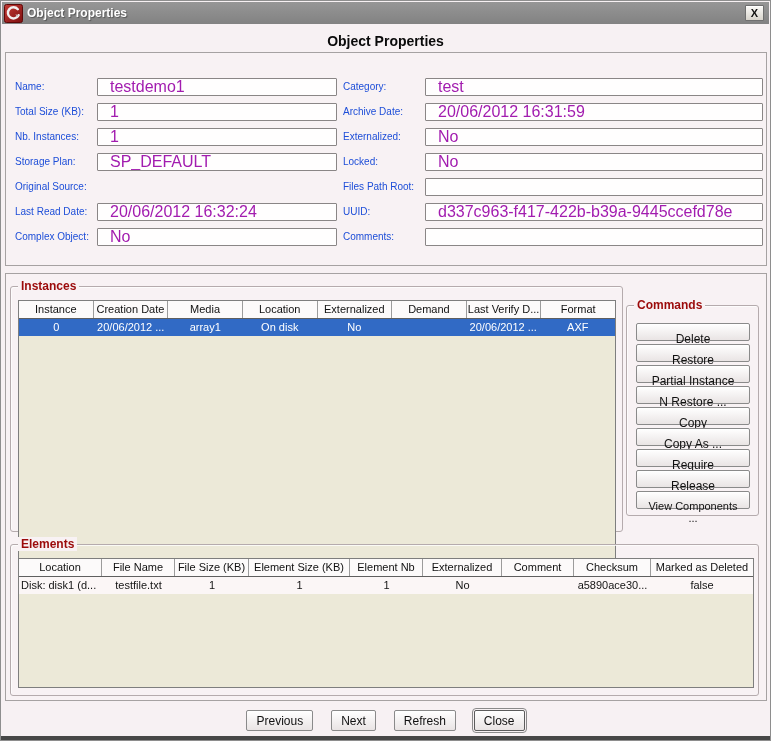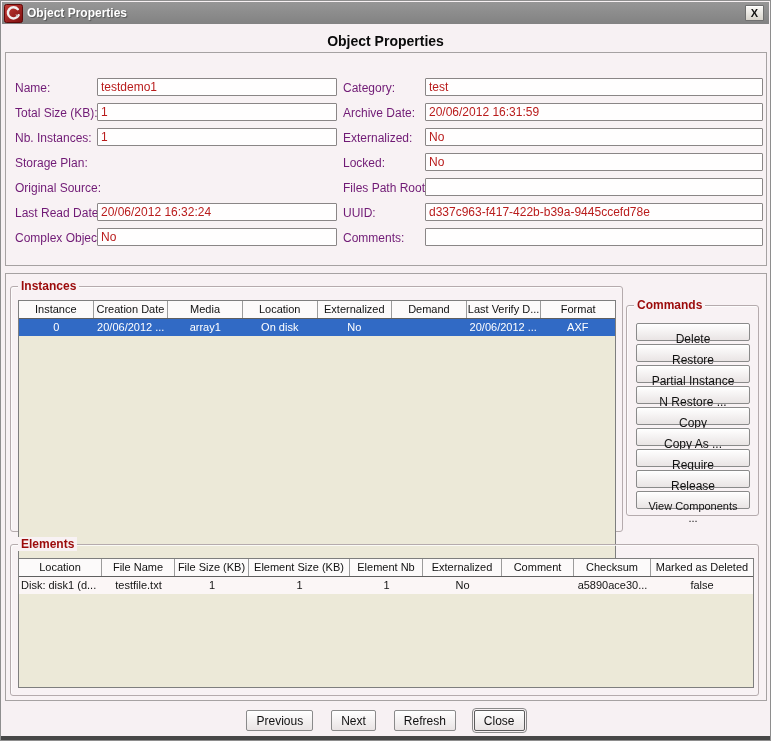--- a/index.html
+++ b/index.html
@@ -27,24 +27,24 @@
   
   .heading{
     position:absolute;top:32px;left:0;width:100%;text-align:center;
     font-size:14px;font-weight:bold;color:#0a0a0a;
   }
   
   .panel{position:absolute;border:1px solid #A6A2A2;background:#F8F2F4;}
   .form-panel{left:4px;top:51px;width:762px;height:214px;}
   .lower-panel{left:4px;top:272px;width:762px;height:428px;}
   
-  .f-lb{position:absolute;font-size:12px;color:#701a75;white-space:nowrap;}
+  .f-lb{position:absolute;font-size:10px;color:#1d4ed8;white-space:nowrap;}
   .f-in{
-    position:absolute;height:18px;font-size:12px;color:#b91c1c;
-    background:#FFFEFE;border:1px solid #8A8686;padding:0 3px;border-radius:1px;
+    position:absolute;height:18px;font-size:16px;color:#a21caf;
+    background:#FFFEFE;border:1px solid #8A8686;padding:0 12px;border-radius:1px;
   }
   .lc-lb{left:9px;}  .lc-in{left:91px;width:240px;}
   .rc-lb{left:337px;}.rc-in{left:419px;width:338px;}
   .fr0.f-in{top:25px}.fr1.f-in{top:50px}.fr2.f-in{top:75px}.fr3.f-in{top:100px}
   .fr4.f-in{top:125px}.fr5.f-in{top:150px}.fr6.f-in{top:175px}
   .fr0.f-lb{top:28px}.fr1.f-lb{top:53px}.fr2.f-lb{top:78px}.fr3.f-lb{top:103px}
   .fr4.f-lb{top:128px}.fr5.f-lb{top:153px}.fr6.f-lb{top:178px}
   
   .groupbox{
     position:absolute;border:1px solid #B5ABAD;border-radius:3px;
@@ -127,20 +127,21 @@
   <div class="heading">Object Properties</div>
 
   <div class="panel form-panel">
     <span class="f-lb lc-lb fr0">Name:</span>
     <input class="f-in lc-in fr0" value="testdemo1" style="">
     <span class="f-lb lc-lb fr1">Total Size (KB):</span>
     <input class="f-in lc-in fr1" value="1" style="">
     <span class="f-lb lc-lb fr2">Nb. Instances:</span>
     <input class="f-in lc-in fr2" value="1" style="">
     <span class="f-lb lc-lb fr3">Storage Plan:</span>
+    <input class="f-in lc-in fr3" value="SP_DEFAULT" style="">
     <span class="f-lb lc-lb fr4">Original Source:</span>
     <span class="f-lb lc-lb fr5">Last Read Date:</span>
     <input class="f-in lc-in fr5" value="20/06/2012 16:32:24" style="">
     <span class="f-lb lc-lb fr6">Complex Object:</span>
     <input class="f-in lc-in fr6" value="No" style="">
 
     <span class="f-lb rc-lb fr0">Category:</span>
     <input class="f-in rc-in fr0" value="test" style="">
     <span class="f-lb rc-lb fr1">Archive Date:</span>
     <input class="f-in rc-in fr1" value="20/06/2012 16:31:59" style="">

